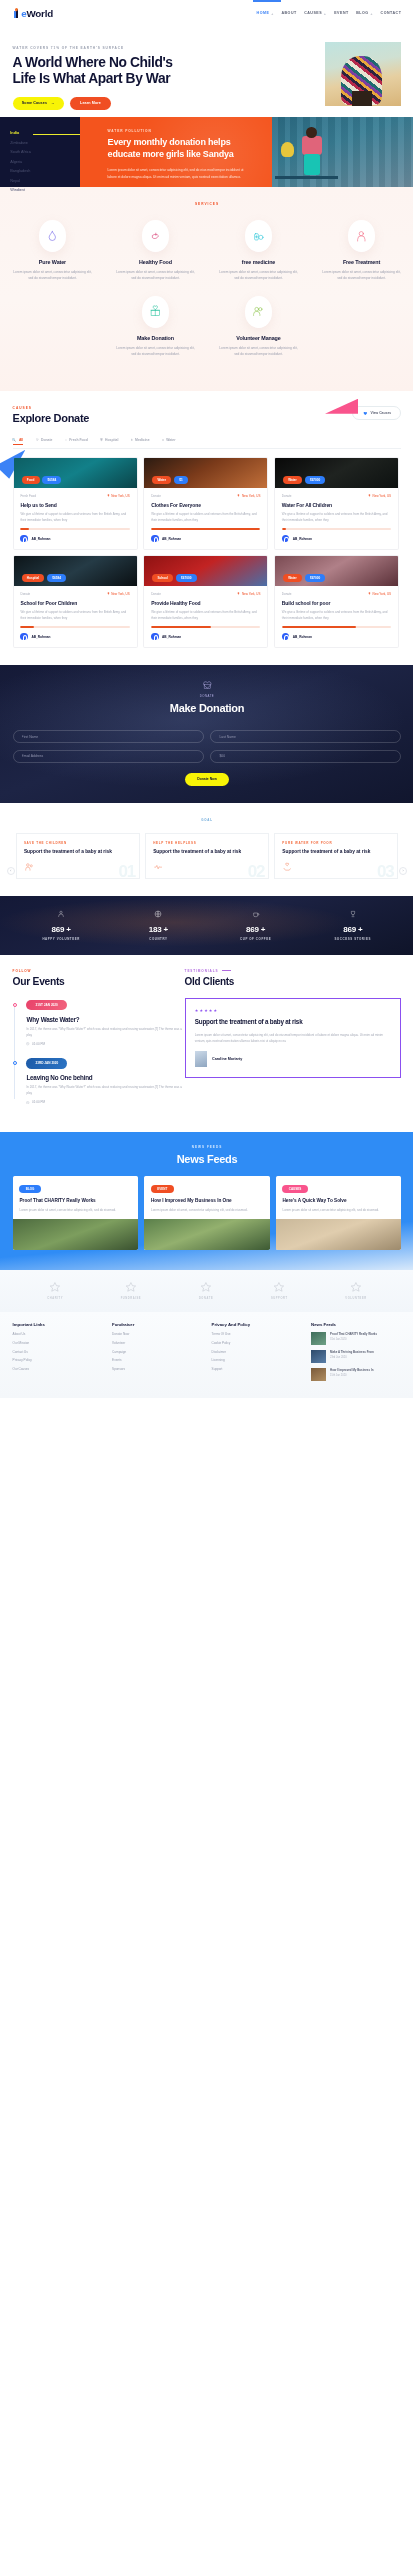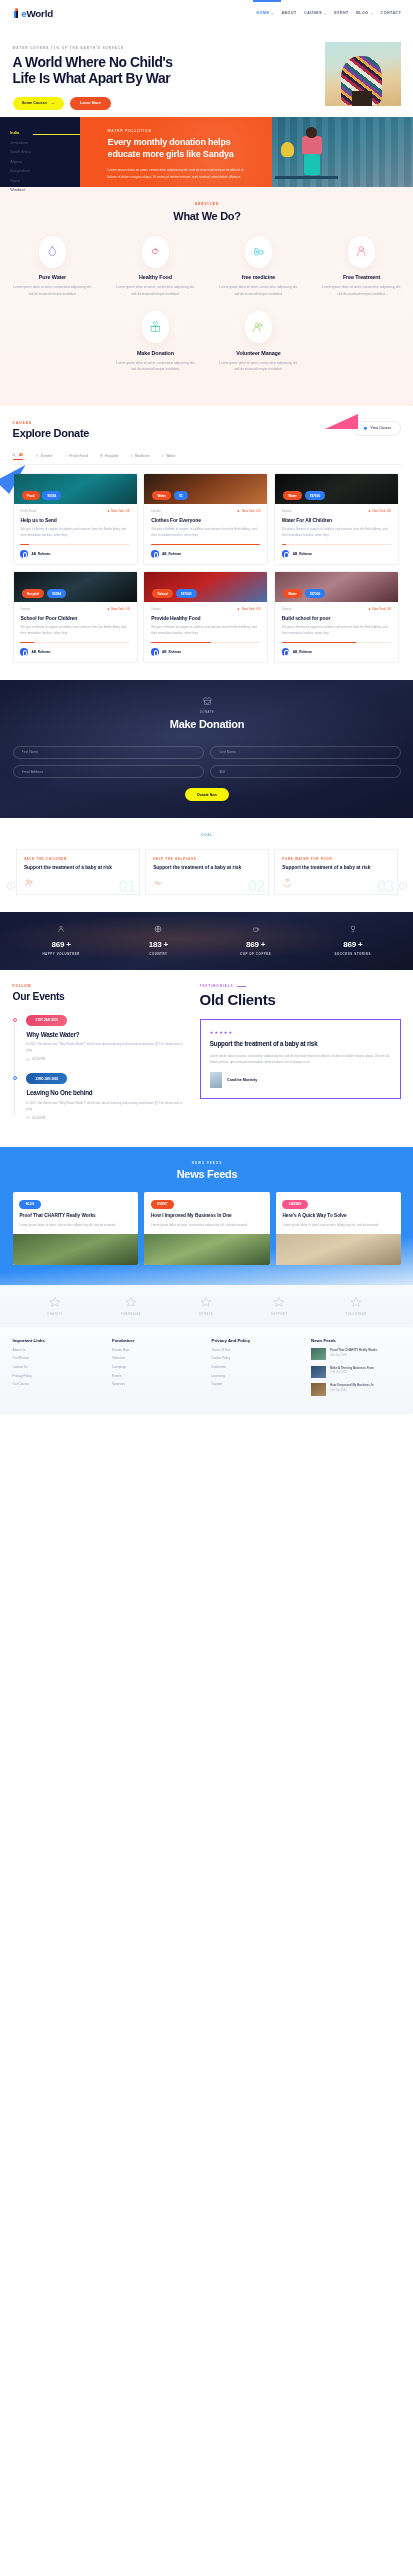--- a/index.html
+++ b/index.html
@@ -161,39 +161,39 @@
   
   .counters { background: linear-gradient(160deg,#141937 0%,#1c2243 50%,#0f1429 100%); padding: 13.8px 12.6px; display:flex; position:relative; overflow:hidden; }
   .counters::before { content:""; position:absolute; inset:0;
     background: radial-gradient(ellipse at 42% 45%, rgba(210,120,60,.22), transparent 52%); }
   .cnt { flex:1; text-align:center; position:relative; z-index:2; }
   .cnt-ic { width: 8px; height: 8px; margin: 0 auto 4.6px; opacity:.95; }
   .cnt-n { font-size: 8px; font-weight:bold; color:#fff; letter-spacing:-0.2px; }
   .cnt-l { font-size: 2.9px; letter-spacing:0.6px; color:#c8cbd8; font-weight:bold; margin-top: 3.4px; text-transform:uppercase; }
 
   
-  .ec-wrap { display:flex; padding: 13.8px 12.6px 17px; gap: 15px; background:#fff; }
+  .ec-wrap { display:flex; padding: 13.8px 12.6px 17px; background:#fff; }
   .events { width: 172px; }
   .ev-eyebrow { font-size:3.1px; letter-spacing:0.9px; color:#f04e23; font-weight:bold; text-transform:uppercase; }
   .ev-h2 { font-size: 10.3px; font-weight:bold; letter-spacing:-0.3px; margin-top: 2.9px; }
   .timeline { position:relative; margin-top: 11.5px; padding-left: 13.8px; }
   .tl-line { position:absolute; left: 1.7px; top: 4.6px; bottom: 5.7px; width: 0.8px; background:#dfe8f5; }
   .tl-dot { position:absolute; left: 0; width: 4px; height: 4px; border-radius:50%; background:#fff; border: 1.1px solid #f9548c; }
   .tl-dot.b { border-color:#2d7dfb; }
   .ev-item { margin-bottom: 10.3px; position:relative; }
   .ev-date { display:inline-block; border-radius: 12.6px; padding: 3.4px 9.2px; font-size: 3.1px; font-weight:bold; color:#fff; }
   .ev-date.p { background: linear-gradient(120deg,#e8426a,#f2647e); }
   .ev-date.b { background: linear-gradient(120deg,#1d5ba8,#2b74c4); }
   .ev-t { font-size: 6.3px; font-weight:bold; margin-top: 5.2px; letter-spacing:-0.2px; }
   .ev-p { font-size: 3px; line-height: 2.0; color:#a7abb8; margin-top: 3.4px; }
   .ev-time { font-size: 3px; color:#9aa0b0; margin-top: 4px; display:flex; align-items:center; gap:2.3px; }
   .clients { flex:1; }
   .cl-eyebrow { font-size:3.1px; letter-spacing:0.9px; color:#b06adf; font-weight:bold; text-transform:uppercase; display:flex; align-items:center; gap:3.4px; }
   .cl-eyebrow i { width: 9.2px; height:0.6px; background:#b06adf; display:block; }
-  .cl-h2 { font-size: 15px; font-weight:bold; letter-spacing:-0.3px; margin-top: 2.9px; }
+  .cl-h2 { font-size: 10px; font-weight:bold; letter-spacing:-0.3px; margin-top: 2.9px; }
   .cl-box { border: 1.1px solid #8b4ff0; padding: 9.2px 9.2px 10.3px; margin-top: 11.5px; background:#fff; }
   .stars { color:#8b4ff0; font-size: 4px; letter-spacing: 1.1px; }
   .cl-t { font-size: 6.3px; font-weight:bold; line-height:1.4; margin-top: 5.2px; letter-spacing:-0.2px; }
   .cl-p { font-size: 3px; line-height: 2.0; color:#a7abb8; margin-top: 4.6px; }
   .cl-person { display:flex; align-items:center; gap: 4.6px; margin-top: 6.9px; }
   .cl-av { width: 12.6px; height: 16px; background: linear-gradient(160deg,#cbd9e8,#8fa6c0); }
   .cl-name { font-size: 3.7px; font-weight:bold; }
 
   
   .news { background: linear-gradient(175deg,#2f8cf5 0%,#2f8cf5 72%,#d8e9fb 100%); padding: 13.8px 12.6px 19.5px; text-align:center; }
@@ -312,21 +312,20 @@
         <div class="doll"></div>
       <div class="bench"></div>
       <div class="girl-t"></div>
       <div class="girl-h"></div>
       <div class="girl-p"></div>
     </div>
   </div>
 
   <div class="wwd">
     <div class="sec-eyebrow">SERVICES</div>
-    <div class="sec-h2">What We Do?</div>
     <div class="srv-grid" id="services">
         <div class="srv">
    <div class="srv-ico">
      <svg viewBox="0 0 24 24" fill="none" stroke="#6b5ce7" stroke-width="1.1" stroke-linecap="round">
               <path d="M12 3c3 5 6 7.5 6 11a6 6 0 11-12 0c0-3.5 3-6 6-11z"></path>
             </svg>
           </div>
    <div class="srv-t">Pure Water</div>
    <div class="srv-p">Lorem ipsum dolor sit amet, consectetur adipisicing elit, sed do eiusmod tempor incididunt.</div>
   </div>

